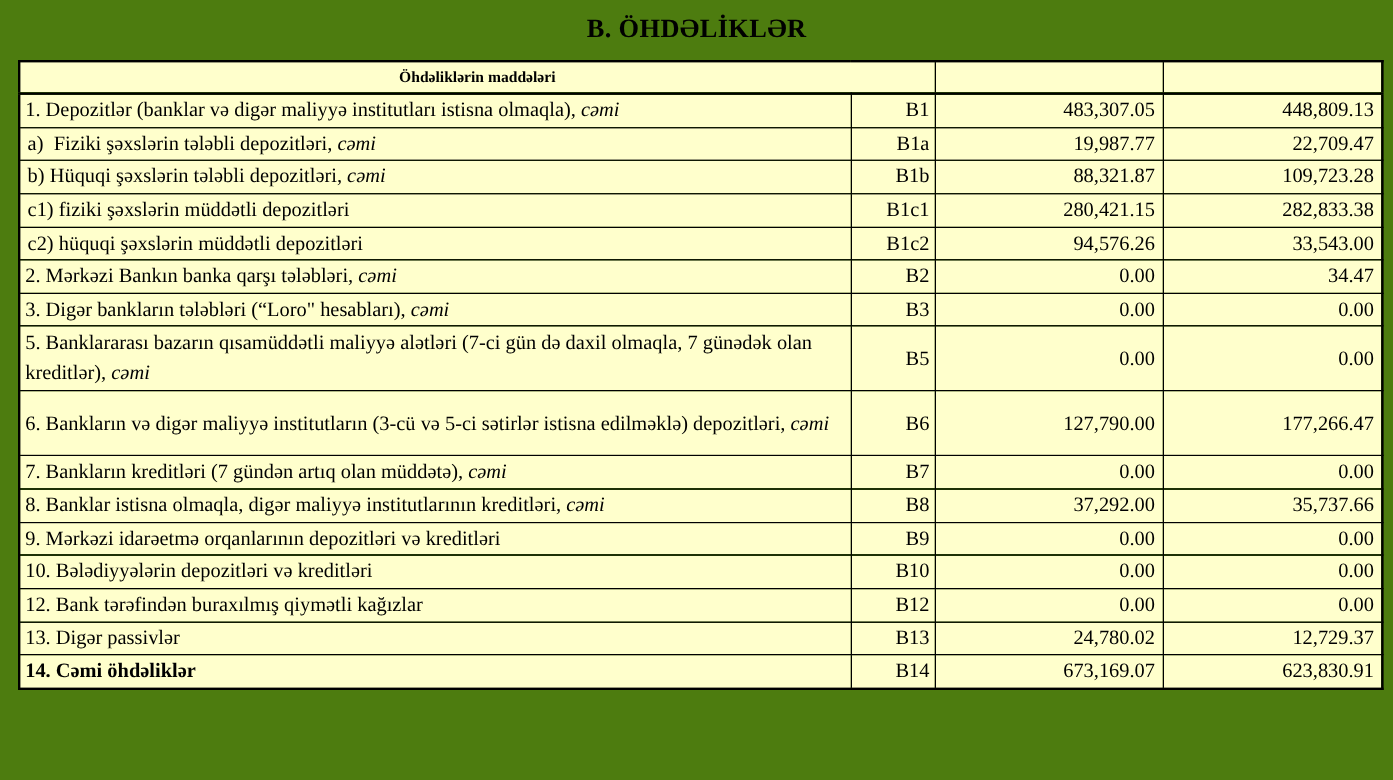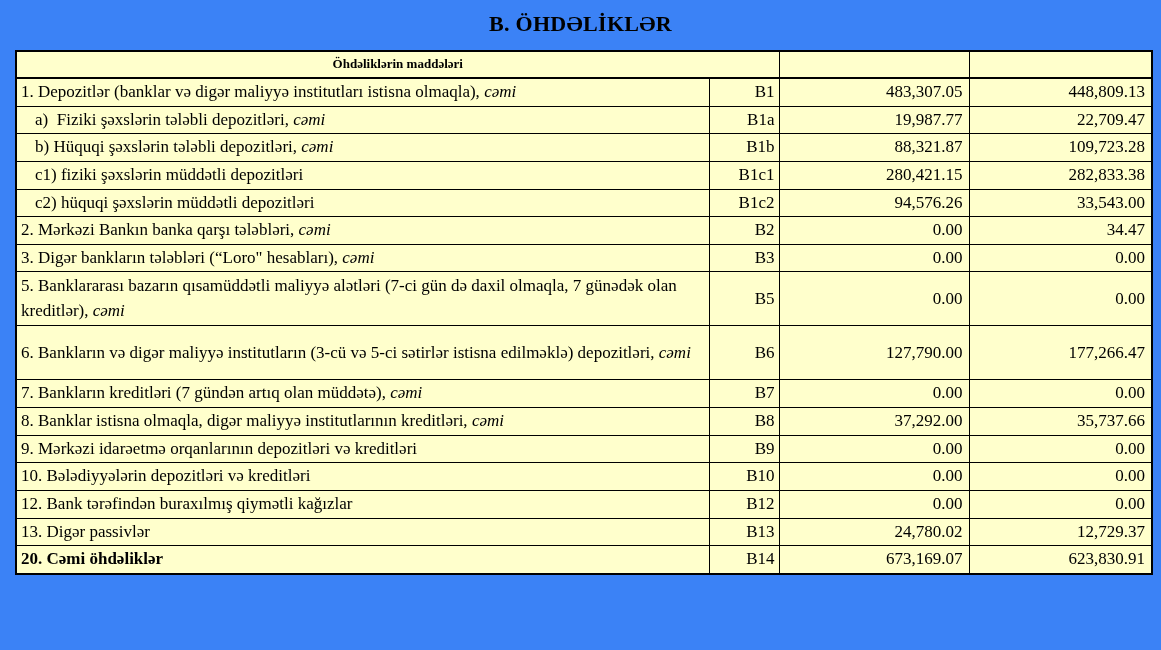--- a/index.html
+++ b/index.html
@@ -10,21 +10,21 @@
   html, body {
     margin: 0;
     padding: 0;
     background: #ffffff;
     font-family: "Liberation Serif", serif;
     color: #000000;
   }
   .page {
     width: 1161px;
     height: 650px;
-    background: #3b82f6;
+    background: #4d7c0f;
     overflow: hidden;
   }
   .page-title {
     margin: 11px 0 13px 0;
     text-align: center;
     font-size: 22px;
     font-weight: bold;
     letter-spacing: 0.3px;
     font-family: "Liberation Serif", serif;
   }
@@ -57,21 +57,21 @@
     font-size: 13px;
   }
   tbody tr { height: 27px; }
   tbody tr.tall { height: 54px; }
 
   td.label-cell {
     text-align: left;
     white-space: pre-wrap;
     padding-left: 4px;
   }
-  tr.indent td.label-cell { padding-left: 18px; }
+  tr.indent td.label-cell { padding-left: 6px; }
   tr.bold td.label-cell { font-weight: bold; }
   .label-italic { font-style: italic; margin-top: 24px; }
 
   td.code-cell {
     text-align: right;
   }
   td.num-cell {
     text-align: right;
     padding-right: 6px;
   }
@@ -198,20 +198,20 @@
   </tr>
 
   <tr>
     <td class="label-cell"><span class="label-text">13. Digər passivlər</span><span class="label-italic"></span></td>
     <td class="code-cell">B13</td>
     <td class="num-cell">24,780.02</td>
     <td class="num-cell">12,729.37</td>
   </tr>
 
   <tr class="bold">
-    <td class="label-cell"><span class="label-text">20. Cəmi öhdəliklər</span><span class="label-italic"></span></td>
+    <td class="label-cell"><span class="label-text">14. Cəmi öhdəliklər</span><span class="label-italic"></span></td>
     <td class="code-cell">B14</td>
     <td class="num-cell">673,169.07</td>
     <td class="num-cell">623,830.91</td>
   </tr>
 </tbody>
   </table>
 </div>
 
 </body></html>

